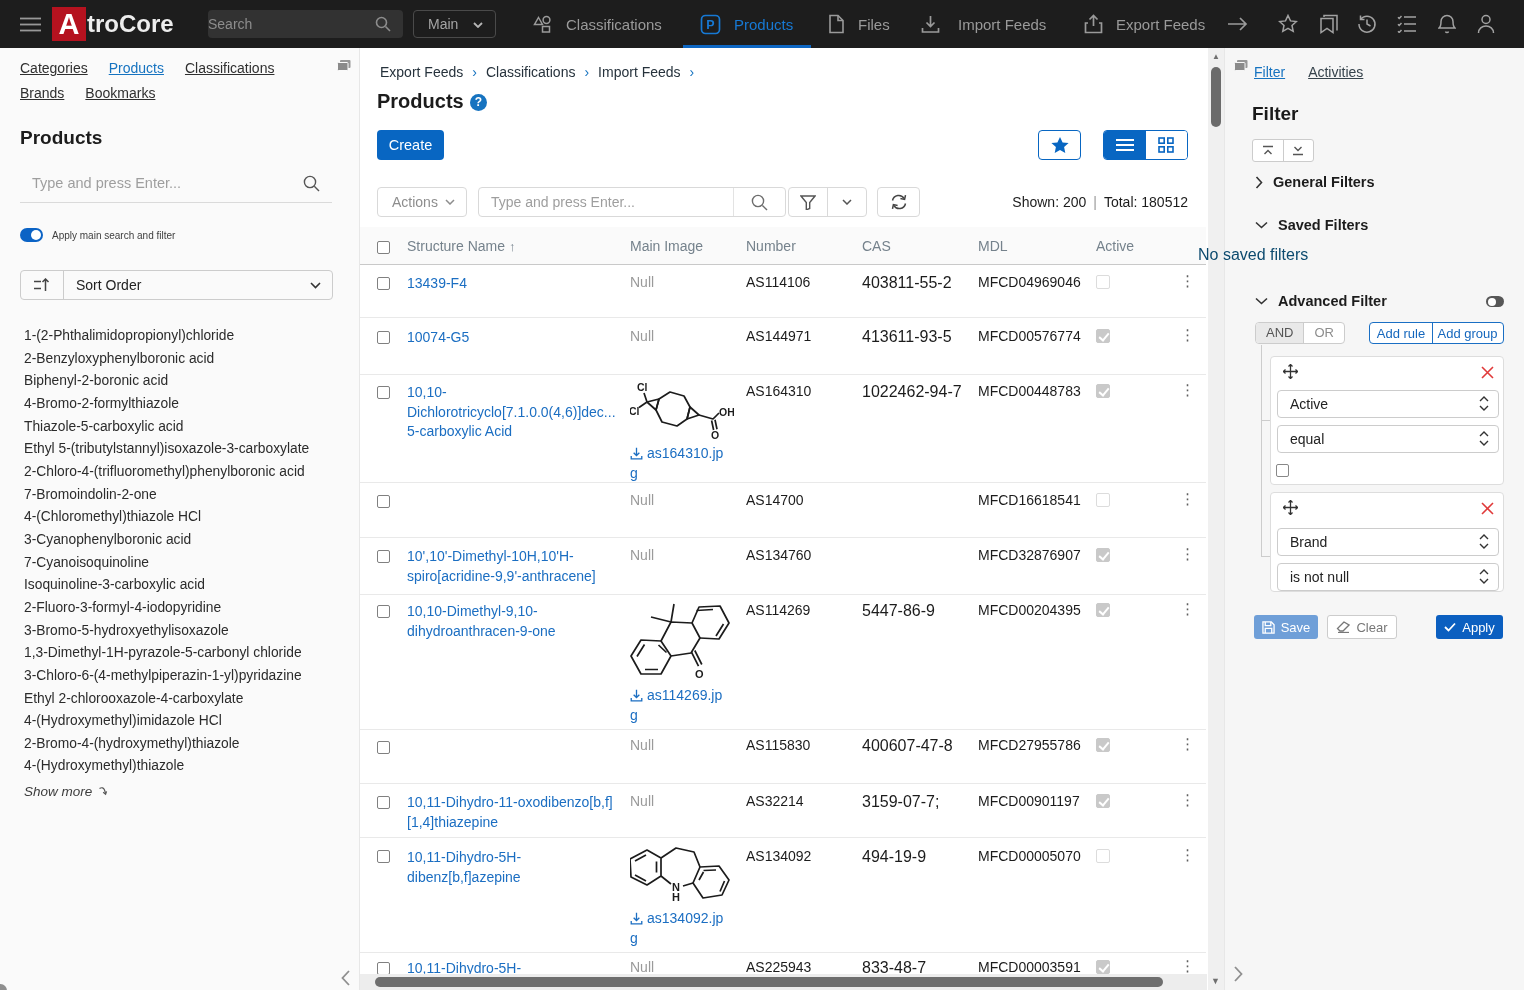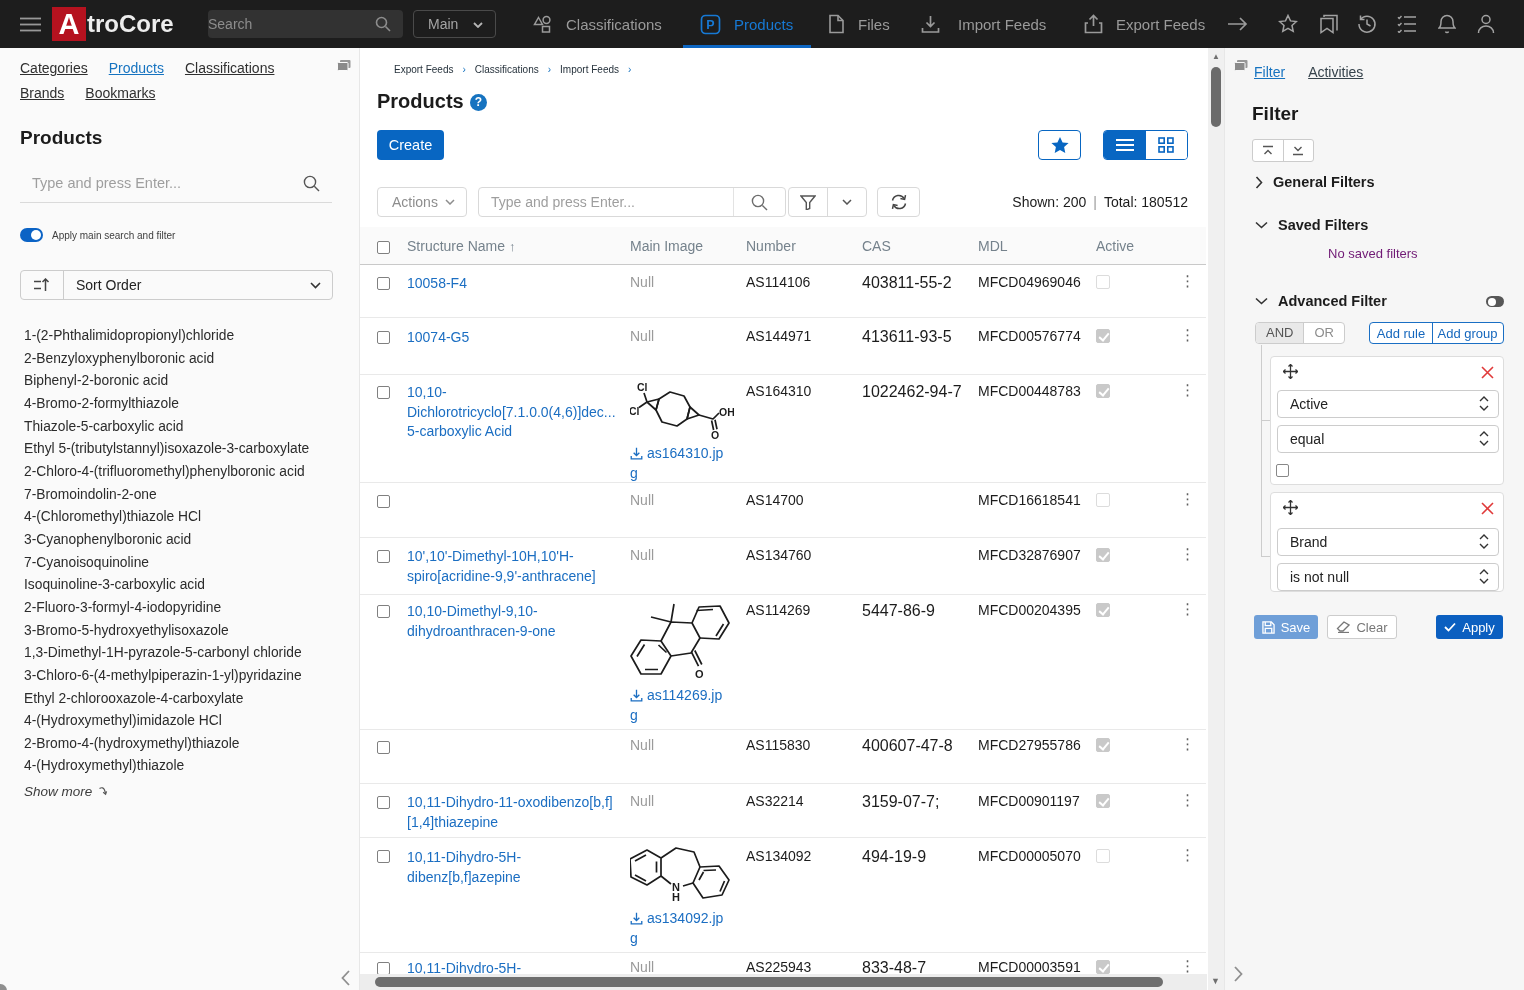--- a/index.html
+++ b/index.html
@@ -41,21 +41,21 @@
 .tpill .knob { position:absolute; right:2px; top:2px; width:10px; height:10px; border-radius:50%; background:#fff; }
 .lp-toggle .lbl { margin-left:9px; font-size:10px; color:#404040; }
 .lp-sort { position:absolute; left:20px; top:270px; width:313px; height:30px; border:1px solid #ccc; border-radius:4px; display:flex; }
 .lp-sort .icell { width:43px; border-right:1px solid #ccc; display:flex; align-items:center; justify-content:center; }
 .lp-sort .scell { flex:1; display:flex; align-items:center; padding-left:12px; font-size:14px; color:#222; position:relative; }
 .lp-list { position:absolute; left:24px; top:325px; width:330px; font-size:13.8px; color:#2b2b2b; line-height:22.65px; white-space:nowrap; }
 .lp-more { position:absolute; left:24px; top:784px; font-style:italic; font-size:13.5px; color:#3c3c3c; }
 .lp-collapse { position:absolute; left:341px; top:970px; color:#9a9a9a; font-size:16px; }
 .lp-panelicon { position:absolute; left:337px; top:57px; }
 
-.crumbs { position:absolute; left:394px; top:64px; font-size:10px; color:#26323c; }
+.crumbs { position:absolute; left:380px; top:64px; font-size:14px; color:#26323c; }
 .crumbs .sep { color:#1673c0; margin:0 9px; }
 .ctitle { position:absolute; left:377px; top:90px; font-size:20px; font-weight:bold; color:#1c1c1c; }
 .qmark { position:absolute; left:470px; top:94px; width:17px; height:17px; border-radius:50%; background:#1673c0;
   color:#fff; font-size:12px; font-weight:bold; text-align:center; line-height:17px; }
 .btn-create { position:absolute; left:377px; top:130px; width:67px; height:30px; background:#0866c2; color:#fff;
   font-size:14.5px; border-radius:4px; text-align:center; line-height:30px; }
 .btn-star { position:absolute; left:1038px; top:130px; width:43px; height:30px; border:1px solid #0866c2;
   border-radius:4px; background:#fff; display:flex; align-items:center; justify-content:center; }
 .viewgroup { position:absolute; left:1103px; top:130px; width:85px; height:30px; border:1px solid #0866c2;
   border-radius:4px; display:flex; overflow:hidden; }
@@ -102,21 +102,21 @@
 .rp-tabs { position:absolute; left:1254px; top:64px; font-size:14px; }
 .rp-tabs a { text-decoration:underline; }
 .rp-tabs .t1 { color:#1673c0; margin-right:23px; }
 .rp-tabs .t2 { color:#36434c; }
 .rp-title { position:absolute; left:1252px; top:103px; font-size:19px; font-weight:bold; color:#1a1a1a; }
 .rp-colgroup { position:absolute; left:1252px; top:139px; width:62px; height:23px; border:1px solid #ccc;
   border-radius:3px; display:flex; background:#fff; }
 .rp-colgroup div { flex:1; display:flex; align-items:center; justify-content:center; }
 .rp-colgroup .d1 { border-right:1px solid #ccc; }
 .rp-sec { position:absolute; left:1255px; font-size:14.5px; font-weight:bold; color:#1c1c1c; display:flex; align-items:center; gap:10px; }
-.rp-note { position:absolute; left:1328px; top:246px; font-size:13px; color:#701a75; }
+.rp-note { position:absolute; left:1198px; top:246px; font-size:16px; color:#0c4a6e; }
 .rp-toggle { position:absolute; left:1486px; top:296px; width:18px; height:11px; border-radius:6px; background:#575757; }
 .rp-toggle .knob { position:absolute; left:1.5px; top:1.5px; width:8px; height:8px; border-radius:50%; background:#fff; }
 .andor { position:absolute; left:1255px; top:322px; height:22px; display:flex; font-size:13px; border:1px solid #ccc; border-radius:4px; background:#fff; overflow:hidden; }
 .andor .and { background:#e9e9e9; color:#555; padding:0 10px; line-height:20px; border-right:1px solid #ccc; }
 .andor .or { color:#8d8d8d; padding:0 10px; line-height:20px; }
 .addgroup { position:absolute; left:1369px; top:322px; width:135px; height:22px; border:1.5px solid #1a6fc4;
   border-radius:4px; display:flex; background:#fff; font-size:13px; color:#1567bd; }
 .addgroup div { display:flex; align-items:center; justify-content:center; }
 .addgroup .a1 { width:63px; border-right:1.5px solid #1a6fc4; }
 .addgroup .a2 { width:69px; }
@@ -368,21 +368,21 @@
     <div class="cb" style="top:14px"></div>
     <div style="left:47px">Structure Name <span style="font-size:13px">↑</span></div>
     <div style="left:270px">Main Image</div>
     <div style="left:386px">Number</div>
     <div style="left:502px">CAS</div>
     <div style="left:618px">MDL</div>
     <div style="left:736px">Active</div>
   </div>
   <div class="trow" style="height:53px">
     <div class="cb" style="top:12px"></div>
-    <div class="c-name" style="top:9px">10058-F4</div>
+    <div class="c-name" style="top:9px">13439-F4</div>
     <div class="c-img null" style="top:9px">Null</div>
     <div class="c-num" style="top:9px">AS114106</div>
     <div class="c-cas" style="top:9px">403811-55-2</div>
     <div class="c-mdl" style="top:9px">MFCD04969046</div>
     <div class="c-act" style="top:10px">
         <div class="acb"></div>
       </div>
     <div class="c-dots" style="top:7px">⋮</div>
   </div>
   <div class="trow" style="height:57px">

